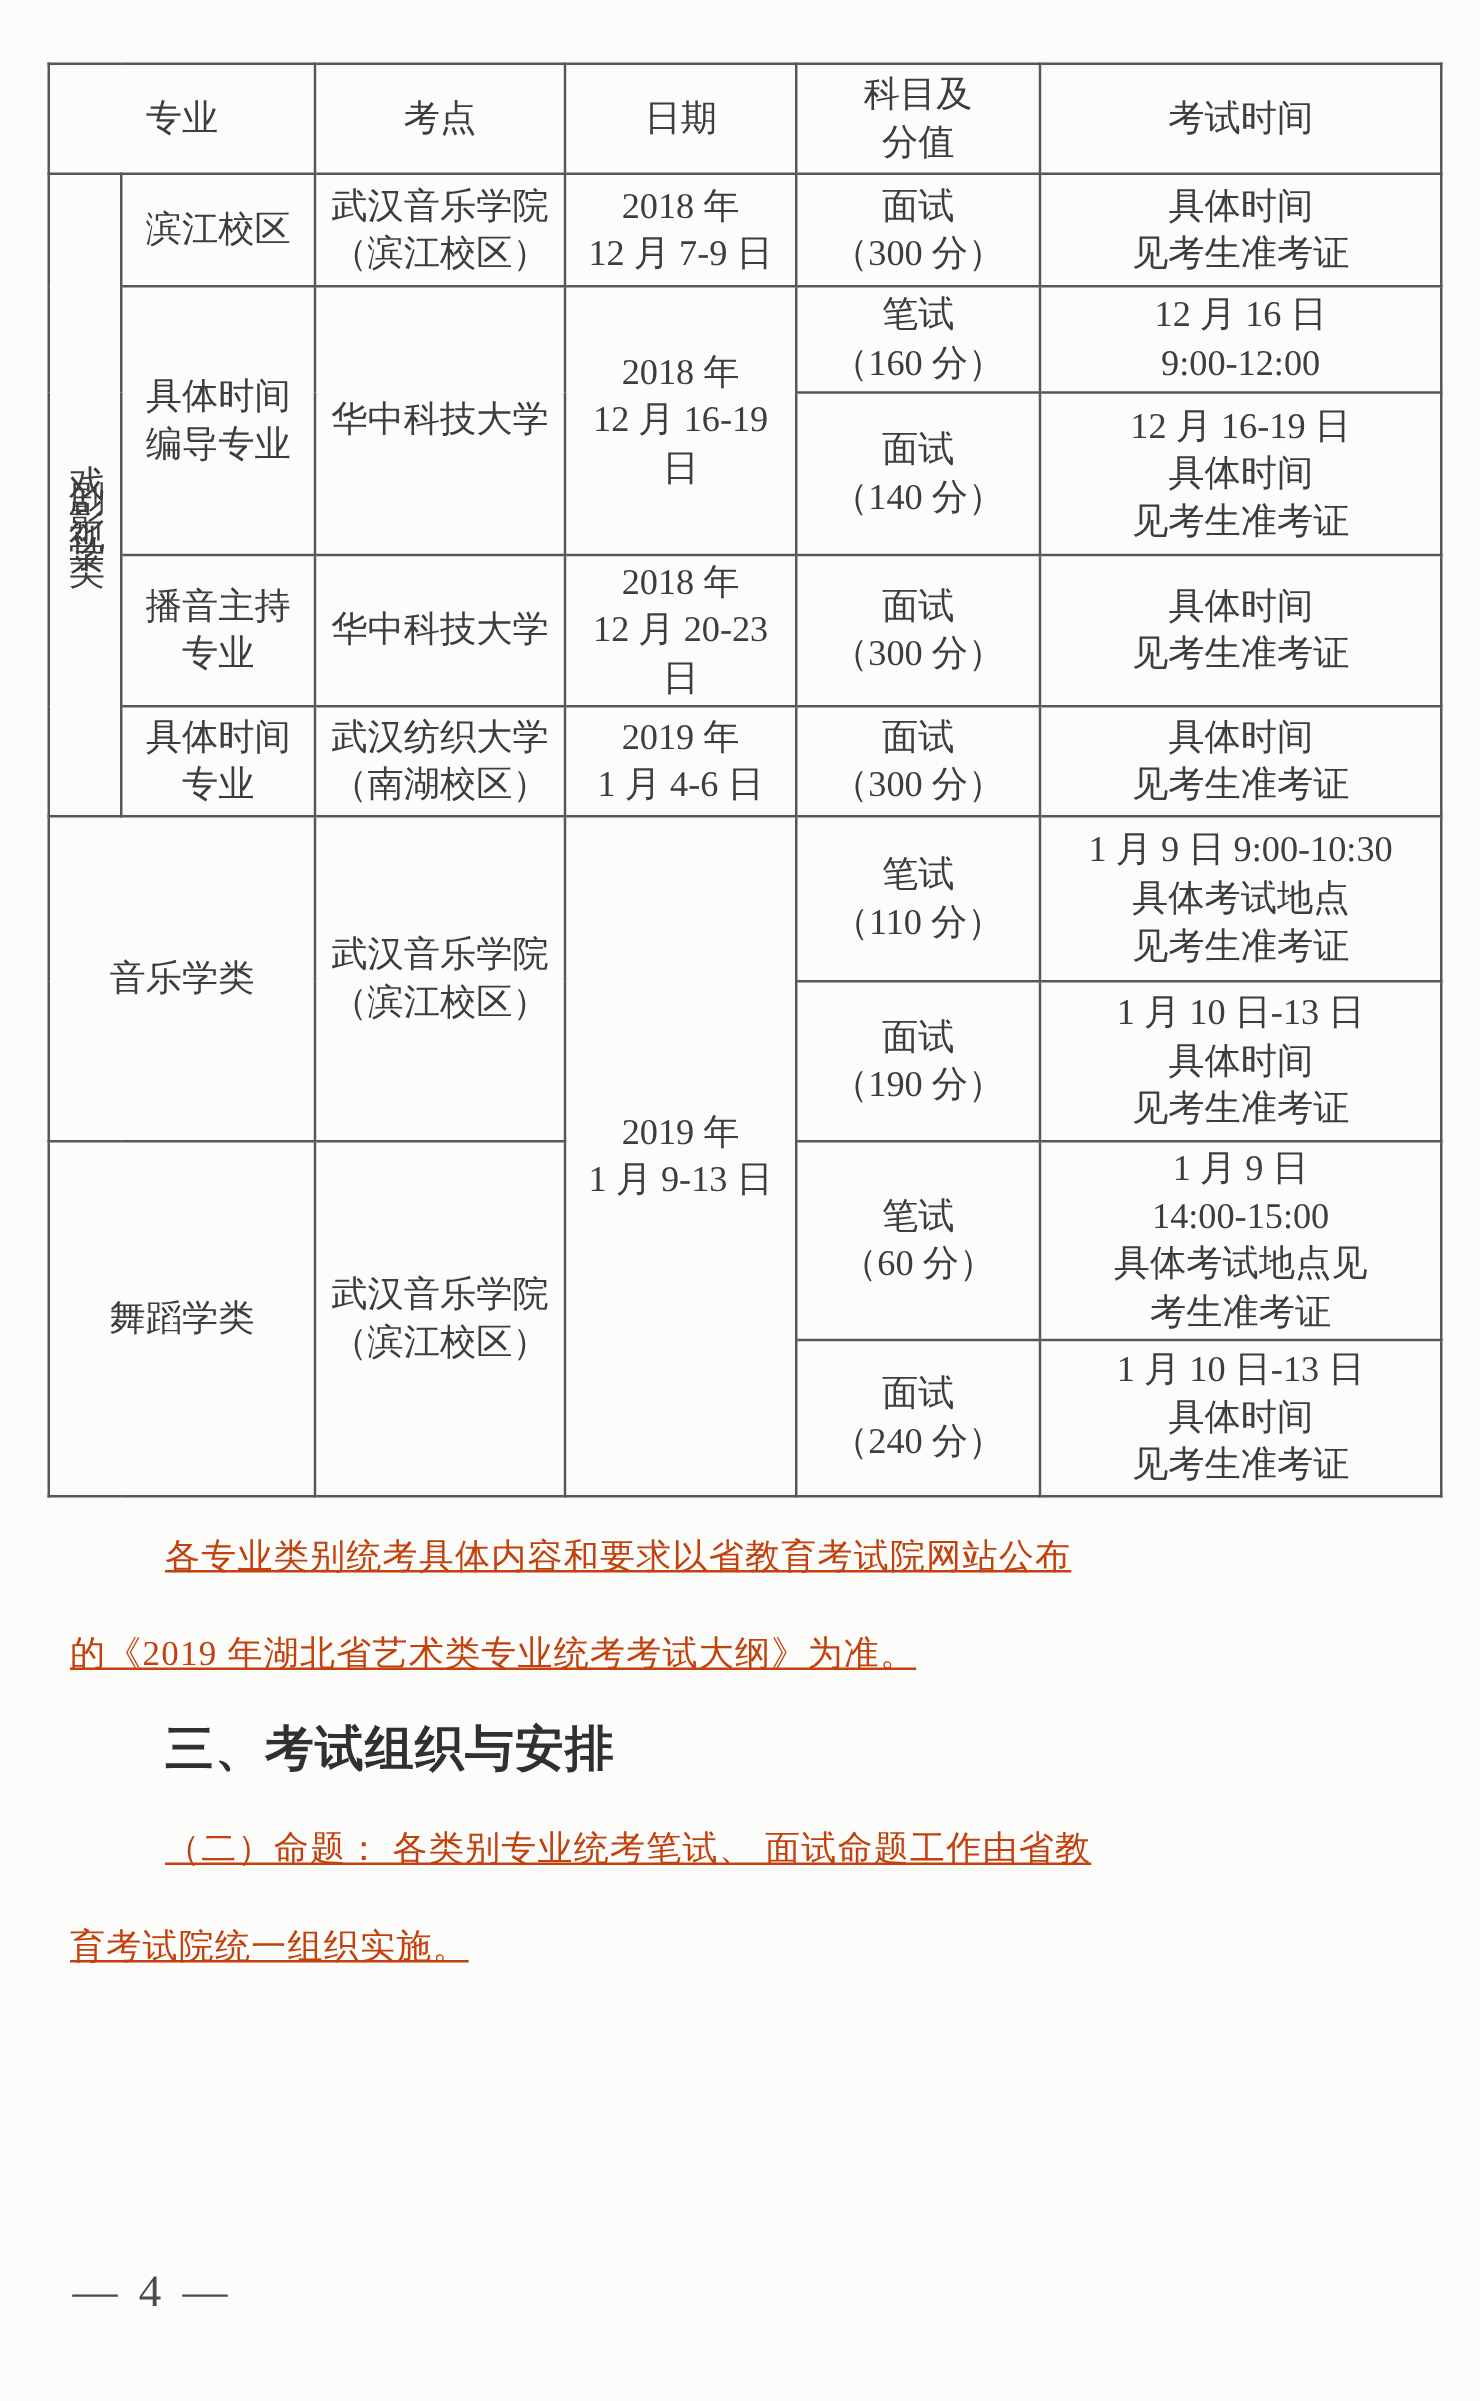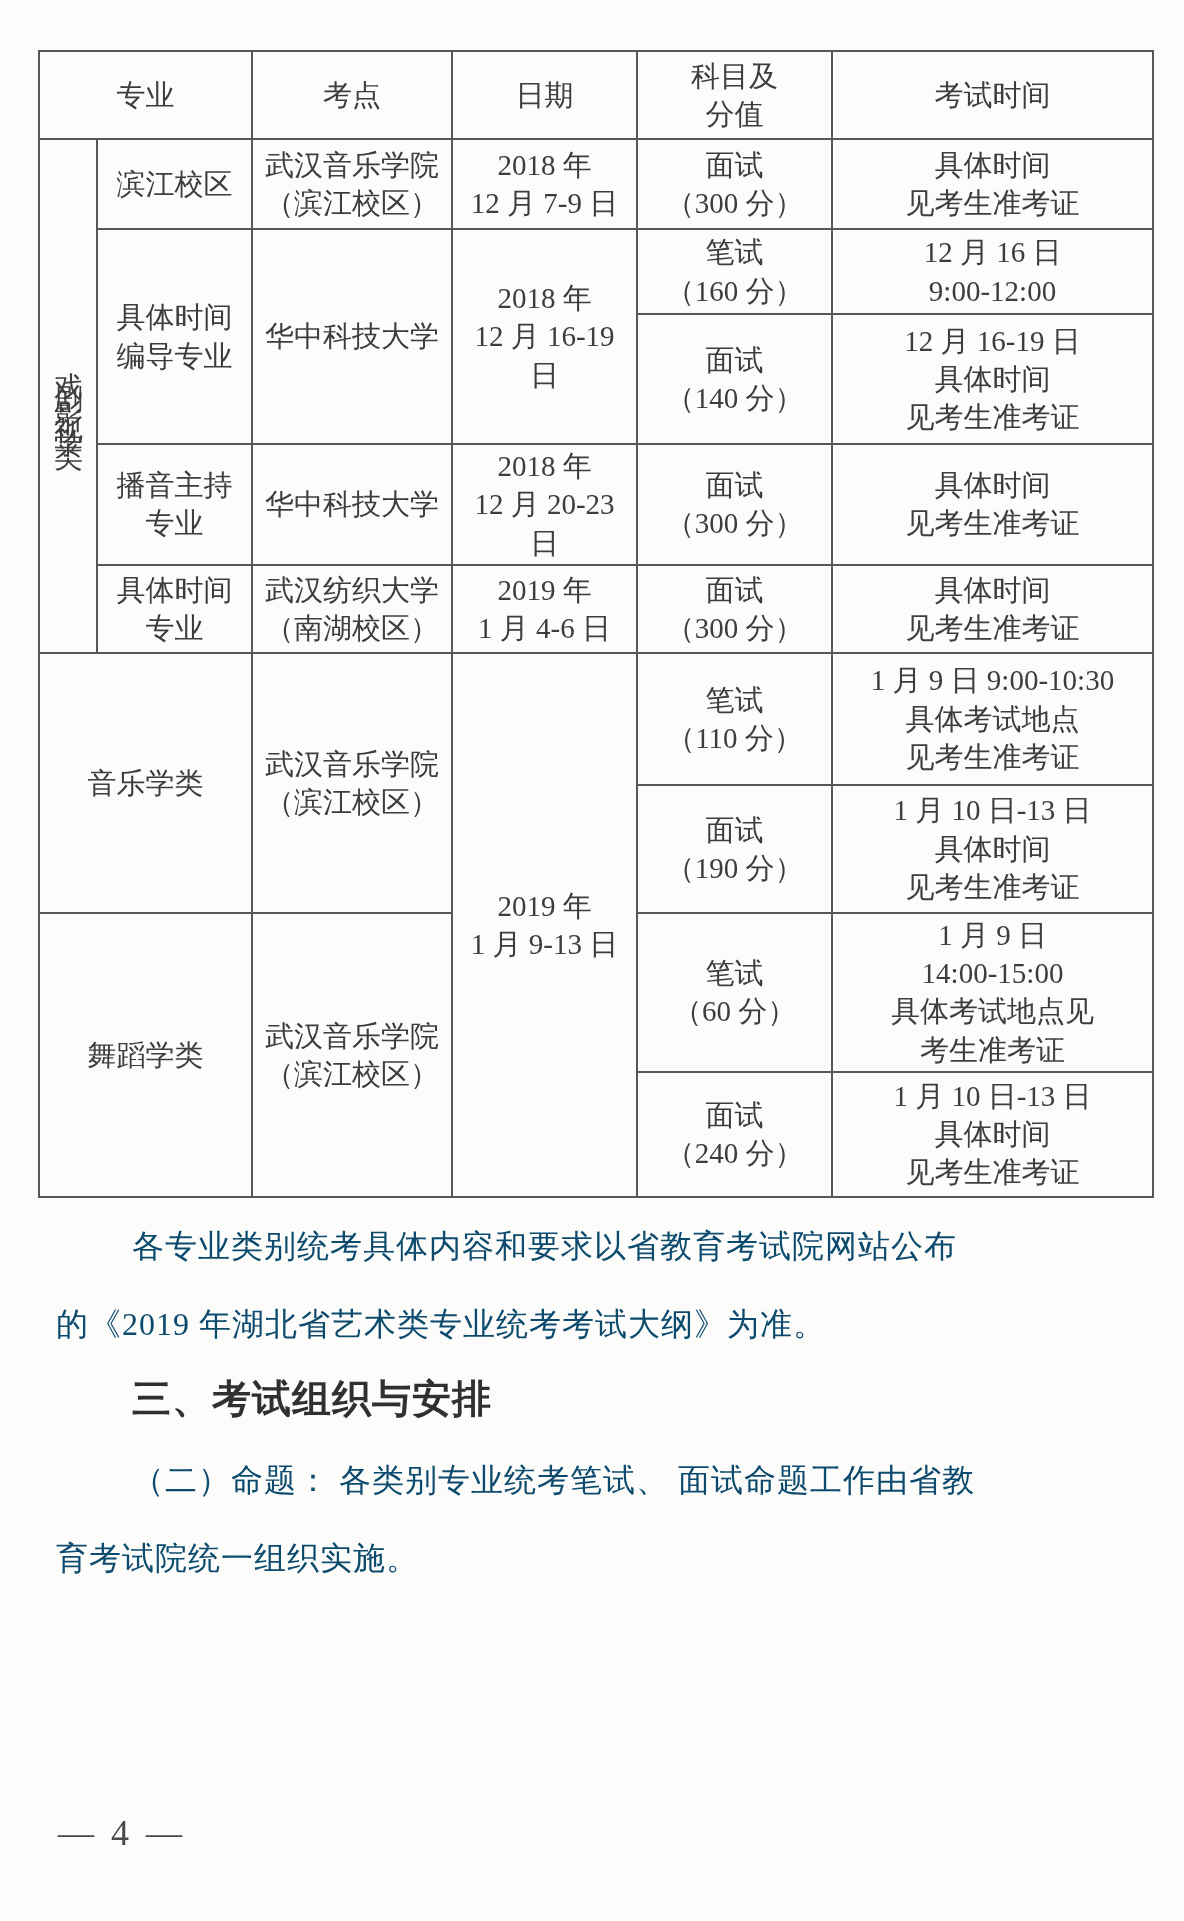--- a/index.html
+++ b/index.html
@@ -35,26 +35,27 @@
   .vert{
     display:inline-block;
     writing-mode:vertical-lr;
     text-orientation:upright;
     letter-spacing:14px;
     line-height:1.1;
   }
   .content{margin-top:9px;}
   .bodytext{
     margin:0 10px 0 56px;
-    font-size:32px;
+    font-size:28px;
     line-height:78px;
     letter-spacing:1px;
     text-indent:76px;
     white-space:pre-line;
-    color:#0c4a6e;
+    color:#c2410c;
+    text-decoration:underline;
   }
   .heading{
     margin:0 10px 0 56px;
     font-size:39px;
     line-height:78px;
     letter-spacing:1px;
     text-indent:76px;
     font-weight:bold;
     font-family:Liberation Mono, monospace;
     color:#303030;

